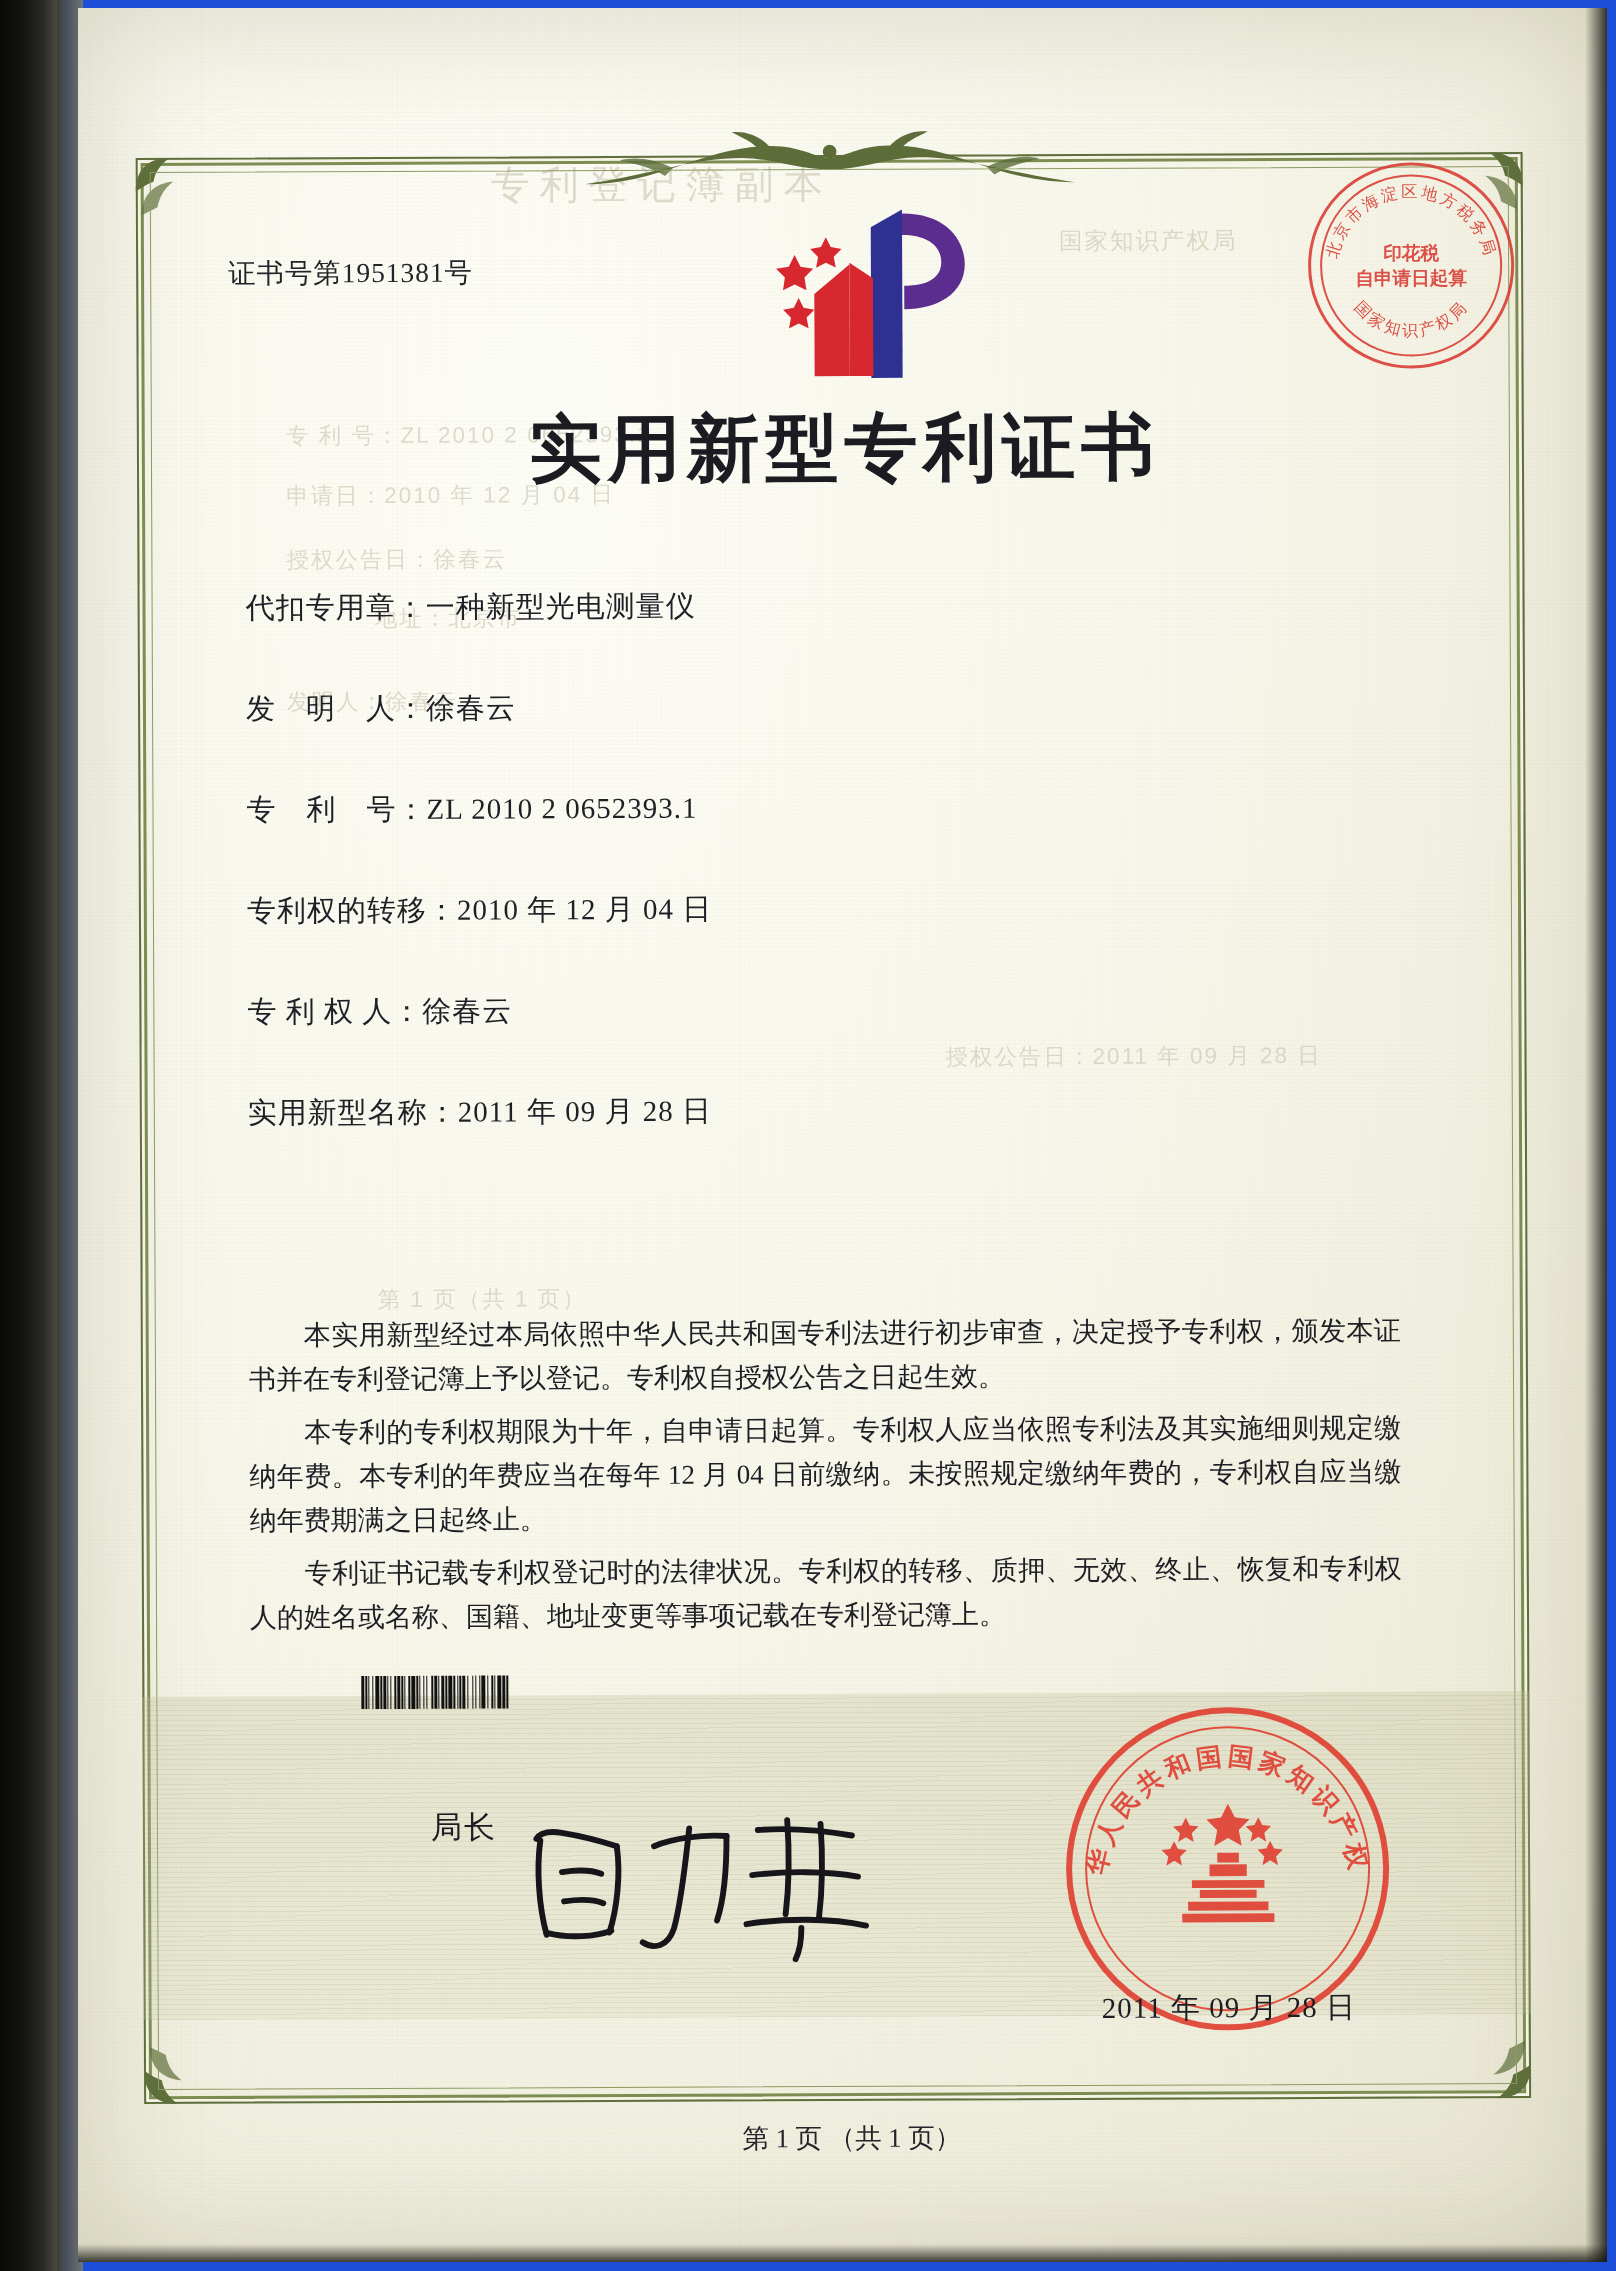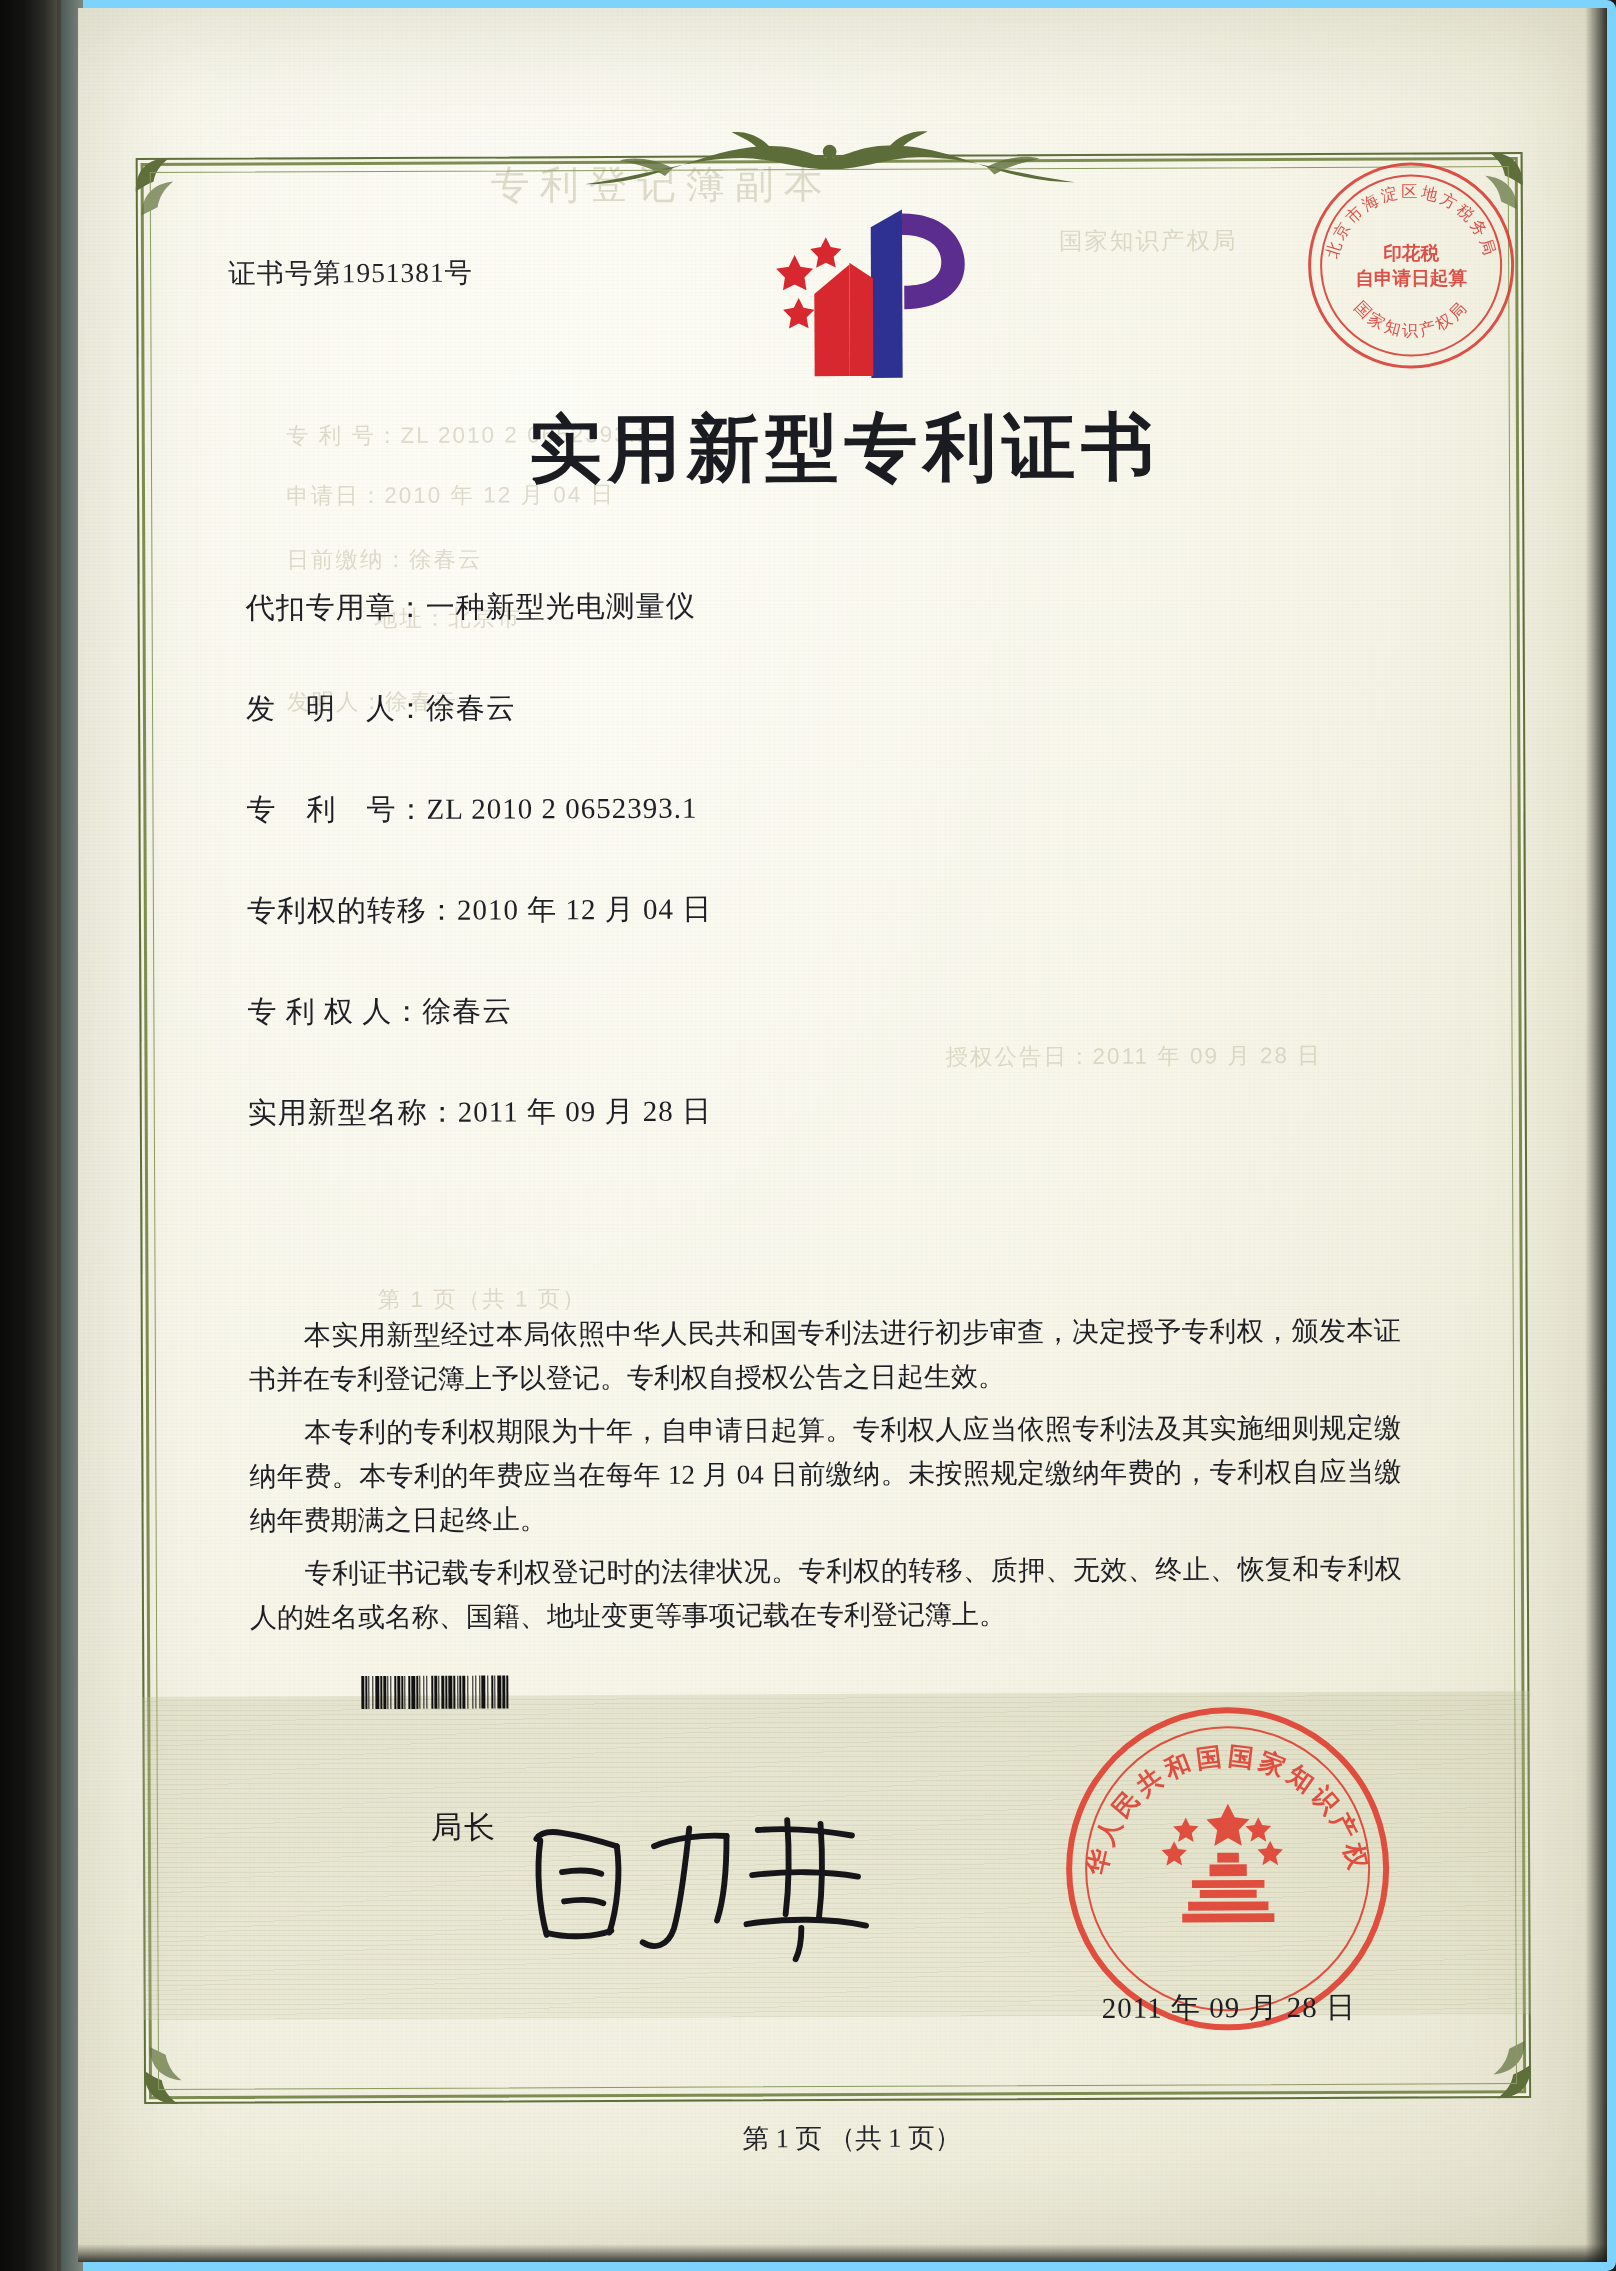--- a/index.html
+++ b/index.html
@@ -8,22 +8,21 @@
     width:1616px; height:2271px;
     background:#1a1a18;
     font-family:"Liberation Serif", serif;
     overflow:hidden;
   }
 
   
   #scan {
     position:relative;
     width:1616px; height:2271px;
-    background:#7dd3fc;
-    border-radius:9px;
+    background:#1d4ed8;
   }
   
   #gutter {
     position:absolute; left:0; top:0; width:61px; height:100%;
     background:linear-gradient(90deg,#0a0a09 0%, #141412 40%, #2b2b26 72%, #55544a 100%);
   }
   #gutter2 {
     position:absolute; left:57px; top:0; width:25.5px; height:100%;
     background:linear-gradient(90deg,#3b3a33 0%, #7d7a68 100%);
     opacity:.85;
@@ -207,21 +206,21 @@
   <div id="gutter"></div>
   <div id="gutter2"></div>
 
   <div id="paper">
     <div id="skew">
 
       <div class="ghost" style="left:412px; top:149px; font-size:39px; letter-spacing:9.8px;">专利登记簿副本</div>
       <div class="ghost" style="left:980px; top:218px; font-size:23.5px;">国家知识产权局</div>
       <div class="ghost" style="left:206px; top:410px; font-size:22.5px;">专 利 号：ZL 2010 2 0652393.1</div>
       <div class="ghost" style="left:206px; top:470px; font-size:22.5px;">申请日：2010 年 12 月 04 日</div>
-      <div class="ghost" style="left:206px; top:534px; font-size:22.5px;">日前缴纳：徐春云</div>
+      <div class="ghost" style="left:206px; top:534px; font-size:22.5px;">授权公告日：徐春云</div>
       <div class="ghost" style="left:294px; top:593px; font-size:22.5px;">地址：北京市</div>
       <div class="ghost" style="left:206px; top:676px; font-size:22.5px;">发明人：徐春云</div>
       <div class="ghost" style="left:863px; top:1034px; font-size:22.5px;">授权公告日：2011 年 09 月 28 日</div>
       <div class="ghost" style="left:294px; top:1274px; font-size:22.5px;text-align:right;">第 1 页（共 1 页）</div>
 
       <div id="border">
         <div class="corner c-tl">
           <svg viewBox="0 0 72 72">
               <path d="M2 36 C2 14 14 2 36 2 C26 10 22 16 20 26 C14 28 8 32 2 36 Z" fill="currentColor"></path>
               <path d="M8 60 C8 40 20 28 40 26 C30 34 26 42 24 52 Z" fill="currentColor" opacity=".7"></path>

